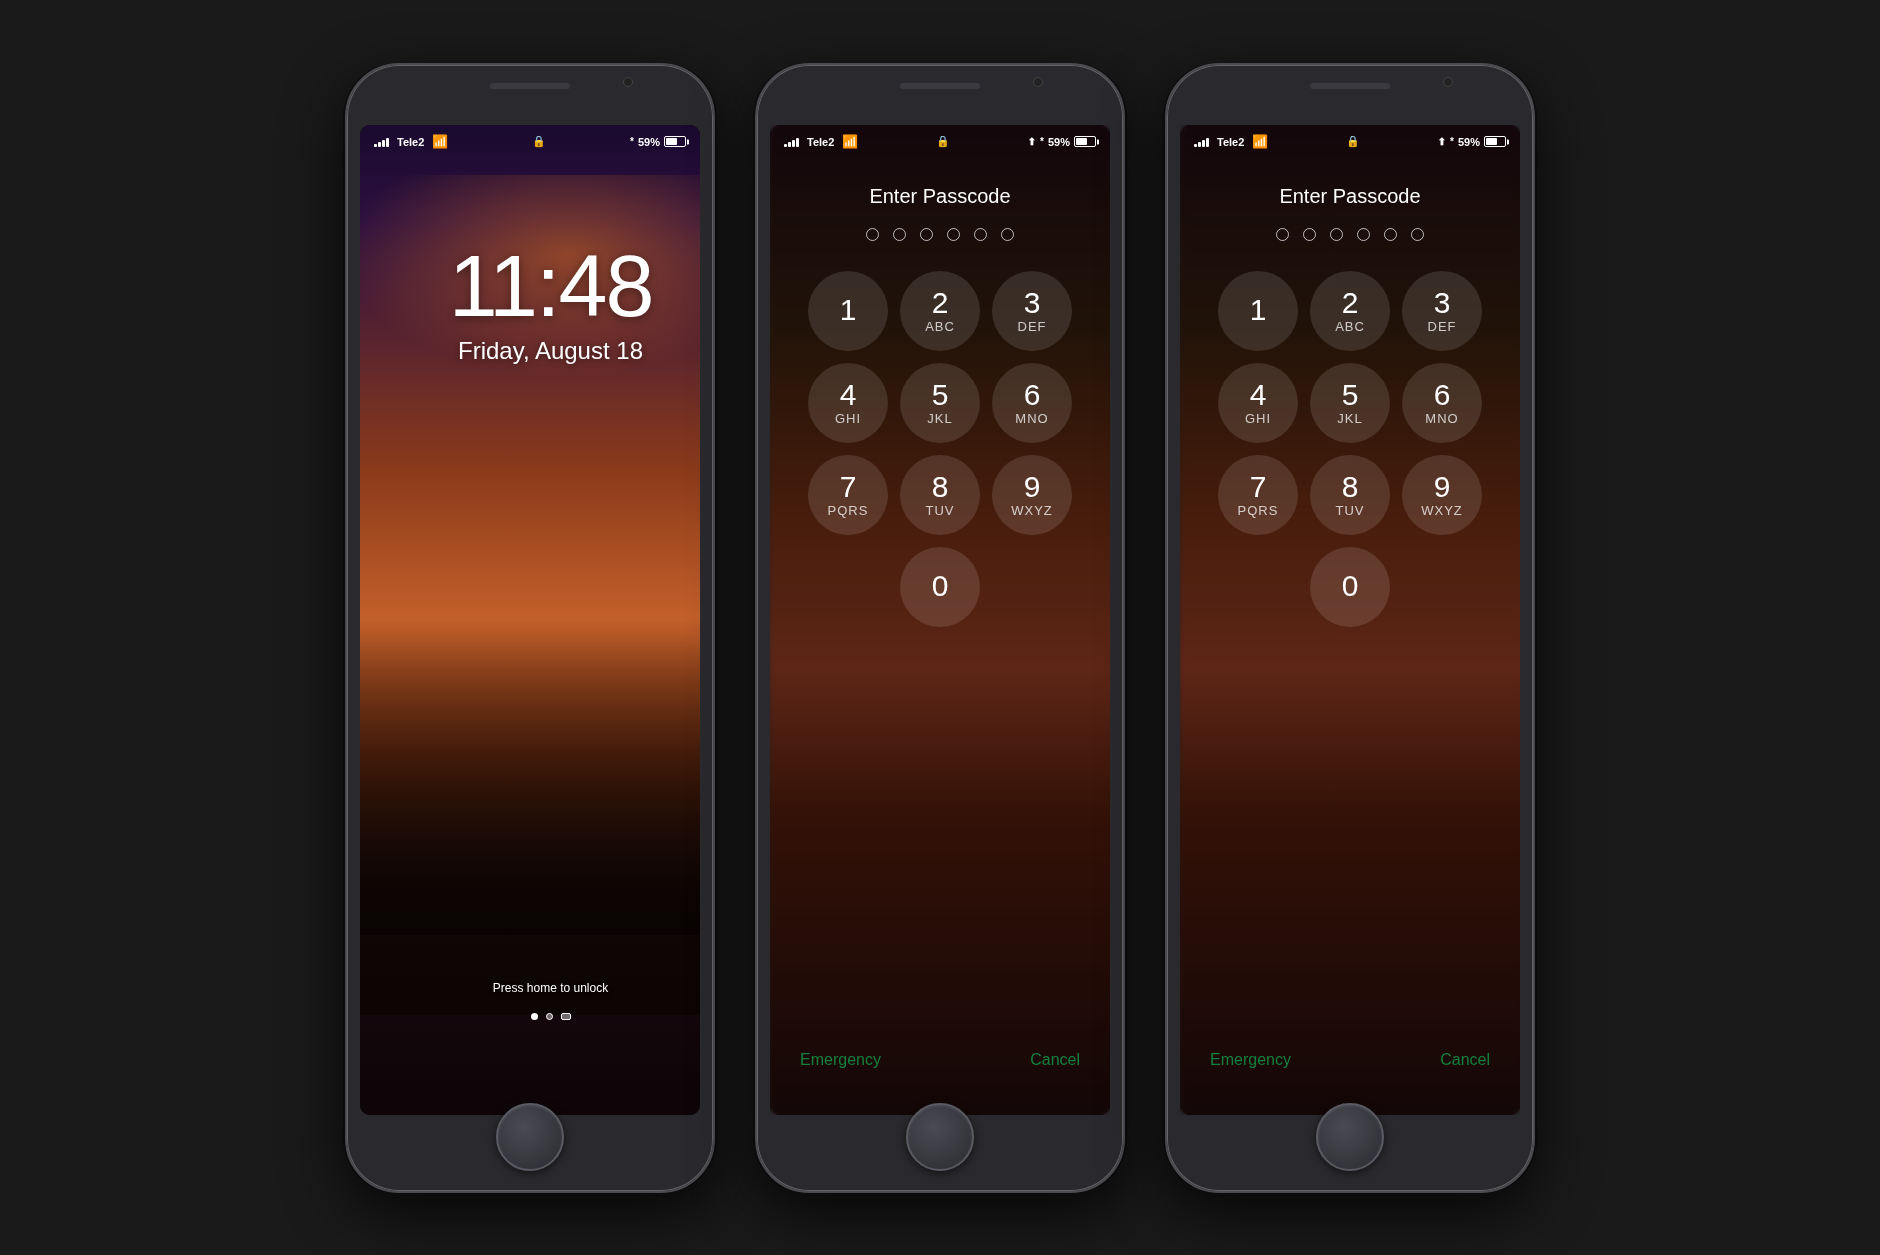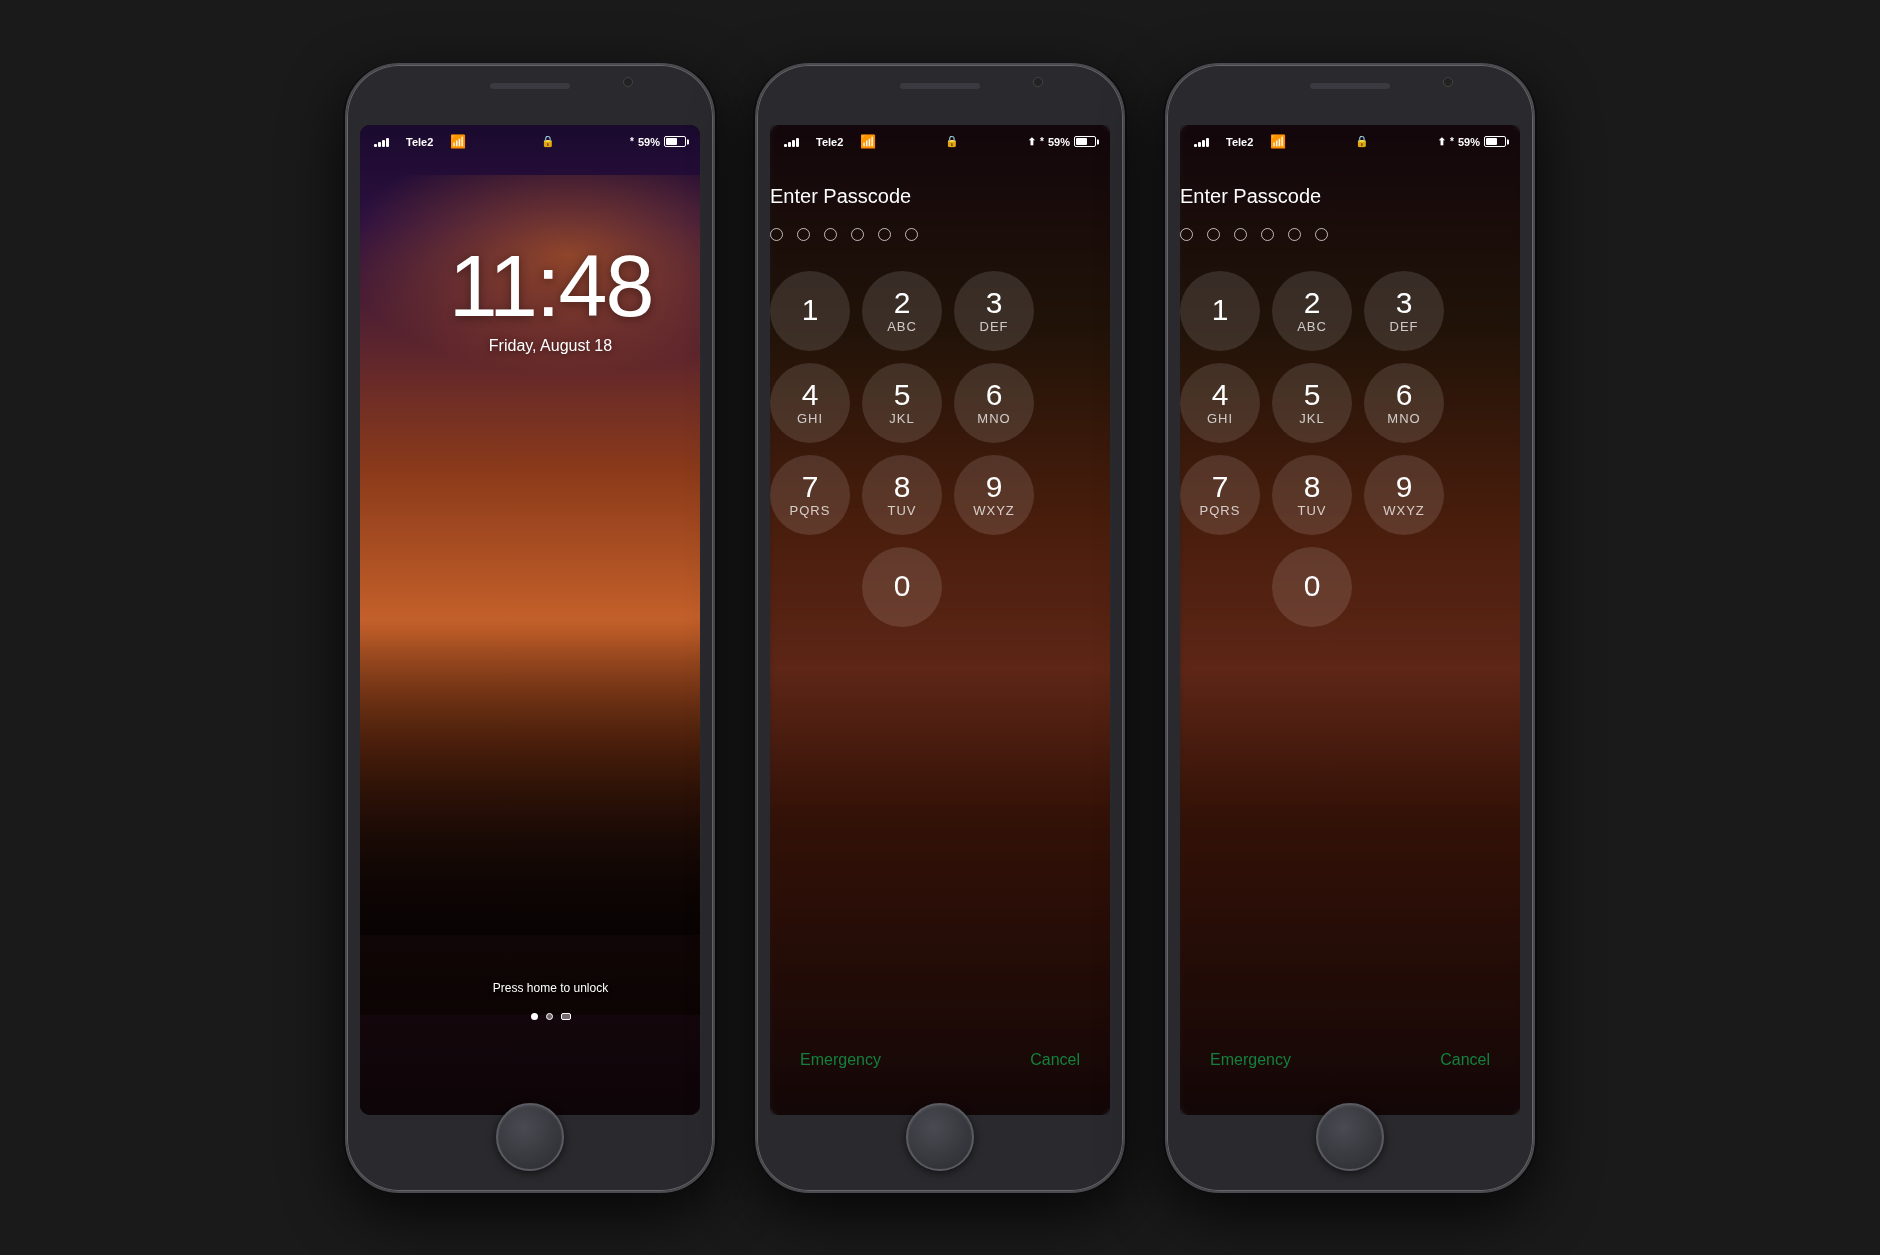--- a/index.html
+++ b/index.html
@@ -75,21 +75,21 @@
       height: 34px;
       display: flex;
       align-items: center;
       justify-content: space-between;
       padding: 0 14px;
       z-index: 10;
     }
     .status-left {
       display: flex;
       align-items: center;
-      gap: 17px;
+      gap: 8px;
       font-size: 11px;
       font-weight: 600;
       color: #fff;
     }
     .status-center {
       font-size: 11px;
       color: #fff;
     }
     .status-right {
       display: flex;
@@ -177,21 +177,21 @@
     }
     .ls-time {
       margin-top: 110px;
       font-size: 88px;
       font-weight: 200;
       color: #fff;
       letter-spacing: -2px;
       text-shadow: 0 2px 10px rgba(0,0,0,.4);
     }
     .ls-date {
-      font-size: 16px;
+      font-size: 24px;
       font-weight: 400;
       color: #fff;
       margin-top: 0px;
       text-shadow: 0 1px 6px rgba(0,0,0,.5);
     }
     .ls-unlock {
       position: absolute;
       bottom: 120px;
       font-size: 12px;
       color: #fff;
@@ -266,21 +266,21 @@
       position: absolute;
       inset: 0;
       background: rgba(10,5,5,.35);
       backdrop-filter: blur(2px);
     }
     .passcode-content {
       position: absolute;
       inset: 0;
       display: flex;
       flex-direction: column;
-      align-items: flex-start;
+      align-items: center;
       z-index: 5;
     }
     .pc-title {
       margin-top: 60px;
       font-size: 20px;
       font-weight: 400;
       color: #fff;
       letter-spacing: 0;
     }
     .pc-message-box {

